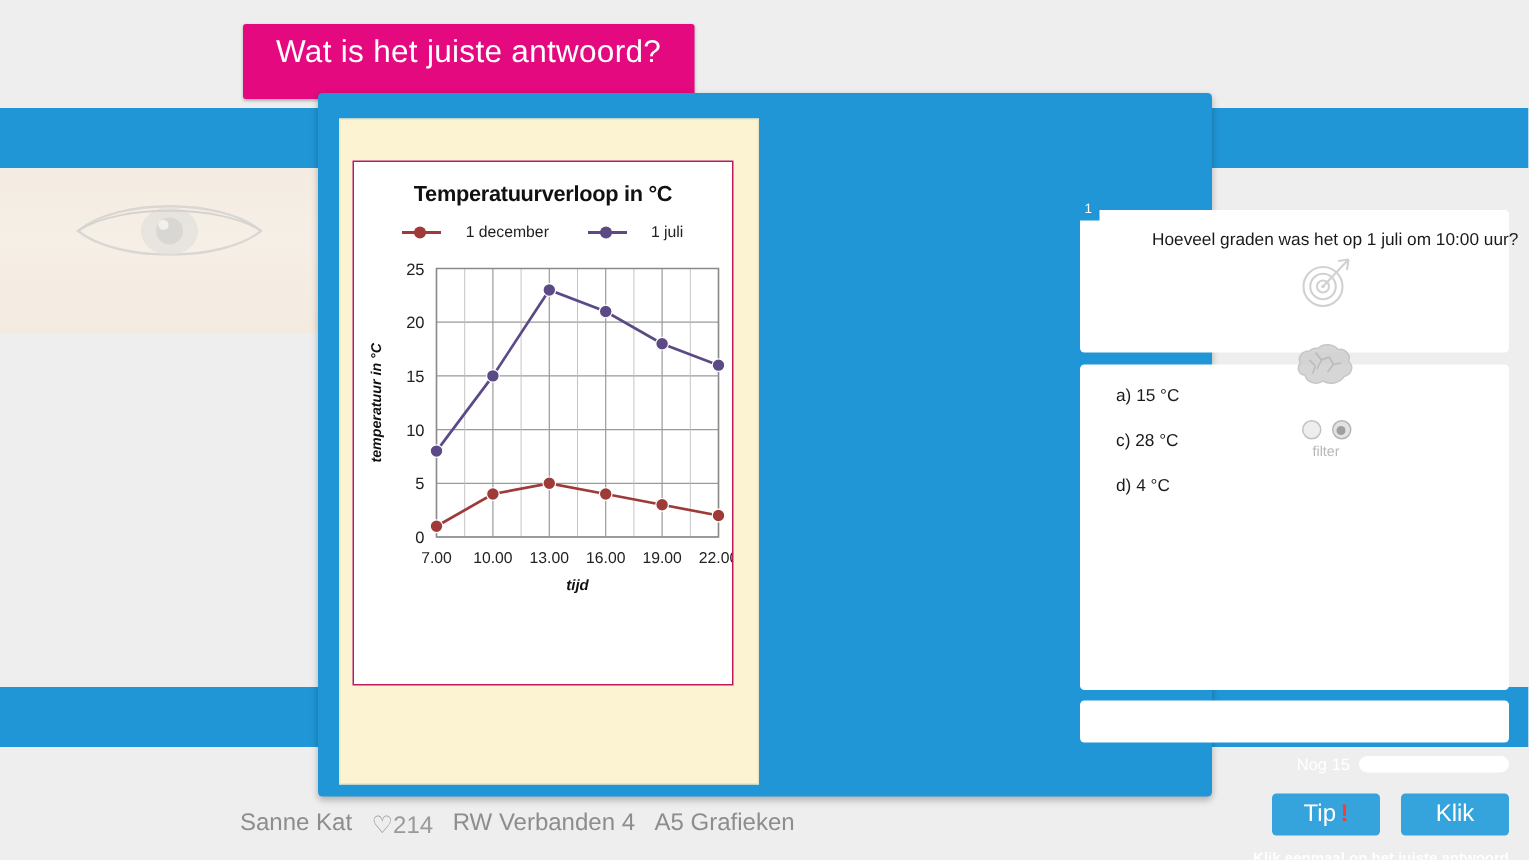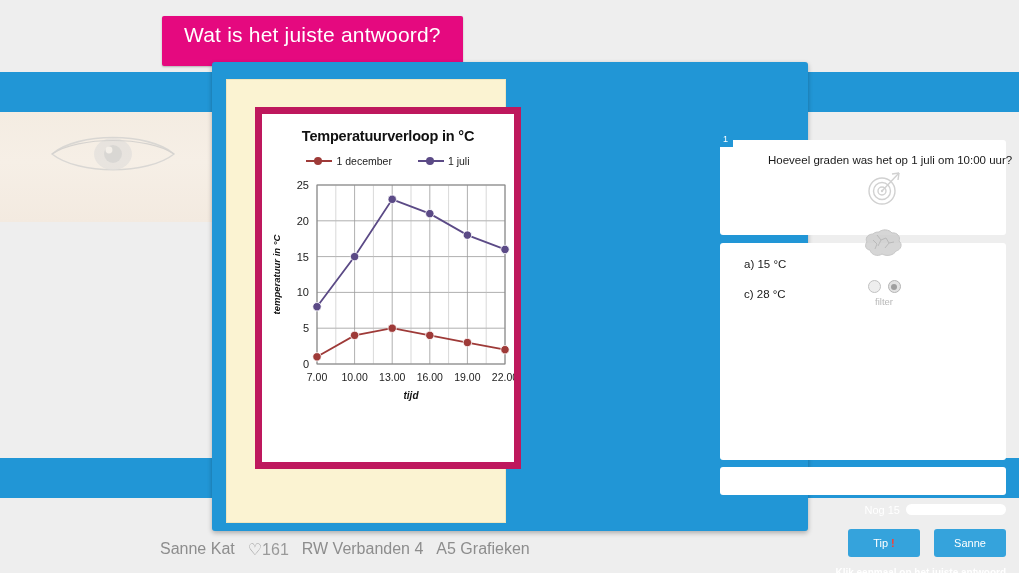--- a/index.html
+++ b/index.html
@@ -35,32 +35,32 @@
     position:absolute;left:212px;top:62px;width:596px;height:469px;
     background:#2196d6;border-radius:3px;
     box-shadow:0 2px 5px rgba(0,0,0,.28);
   }
   
   #chart-panel{
     position:absolute;left:14px;top:17px;width:278px;height:442px;
     background:#fbf3d2;border:1px solid #f0e6bd;
   }
   #chart-card{
-    position:absolute;left:28px;top:27px;width:252px;height:348px;
-    background:#ffffff;border:7px solid #be185d;
+    position:absolute;left:8px;top:27px;width:252px;height:348px;
+    background:#ffffff;border:1px solid #be185d;
   }
   #chart-title{
     text-align:center;font-size:14.5px;font-weight:bold;color:#111;
     margin-top:14px;letter-spacing:-.2px;
   }
   #chart-legend{
     display:flex;justify-content:center;gap:26px;margin-top:11px;
     font-size:10.5px;color:#222;
   }
-  .legend-item{display:flex;align-items:center;gap:4px;}
+  .legend-item{display:flex;align-items:center;gap:16px;}
   .legend-swatch{position:relative;width:26px;height:10px;}
   .legend-swatch i{
     position:absolute;left:0;top:4px;width:26px;height:2px;display:block;
   }
   .legend-swatch b{
     position:absolute;left:8px;top:1px;width:8px;height:8px;border-radius:50%;
     display:block;
   }
   .plot-wrap{position:relative;width:252px;height:262px;}
   #chart-svg{position:absolute;left:0;top:0;}
@@ -96,21 +96,21 @@
   #progress-track{
     width:100px;height:11px;background:#ffffff;border-radius:6px;
   }
   #progress-fill{height:100%;background:#ffffff;border-radius:6px;}
   #buttons-row{
     position:absolute;left:508px;top:467px;width:286px;height:30px;
     display:flex;justify-content:flex-end;gap:14px;
   }
   .dlg-btn{
     width:72px;height:28px;background:#35a3dc;border:none;border-radius:3px;
-    color:#ffffff;font-size:11px;font-family:"Liberation Sans", sans-serif;
+    color:#ffffff;font-size:16px;font-family:"Liberation Sans", sans-serif;
     cursor:pointer;display:flex;align-items:center;justify-content:center;gap:3px;
   }
   .dlg-btn .bang{color:#ff3b30;font-weight:bold;}
   #hint-text{
     position:absolute;left:508px;top:505px;width:286px;
     text-align:right;font-size:10px;color:#ffffff;font-weight:bold;
   }
   
   #icon-rail{
     position:absolute;left:860px;top:168px;width:48px;
@@ -233,39 +233,40 @@
 
   <div id="question-box">
     <div id="question-badge">1</div>
     <div id="question-text">Hoeveel graden was het op 1 juli om 10:00 uur?</div>
   </div>
 
   <div id="answers-box">
     <ul id="answers-list">
         <li>a)  15 °C</li>
         <li>c)  28 °C</li>
+        <li>d)  4 °C</li>
       </ul>
   </div>
 
   <div id="answer-input"></div>
 
   <div id="progress-row">
     <span id="progress-label">Nog 15</span>
     <div id="progress-track">
       <div id="progress-fill" style="width: 0%;"></div>
     </div>
   </div>
 
   <div id="buttons-row">
     <button class="dlg-btn">
       <span>Tip</span>
       <span class="bang">!</span>
     </button>
     <button class="dlg-btn">
-      <span>Sanne</span>
+      <span>Klik</span>
     </button>
   </div>
 
   <div id="hint-text">Klik eenmaal op het juiste antwoord</div>
 </div>
 
 <div id="icon-rail">
   <svg class="rail-icon" width="40" height="40" viewBox="0 0 40 40">
     <circle cx="18" cy="23" r="13" fill="none" stroke="#c9c9c9" stroke-width="1.4"></circle>
     <circle cx="18" cy="23" r="8.5" fill="none" stroke="#c9c9c9" stroke-width="1.4"></circle>
@@ -285,16 +286,16 @@
     <div class="radio-row">
       <span class="radio"></span>
       <span class="radio on"></span>
     </div>
     <div id="filter-label">filter</div>
   </div>
 </div>
 
 <div id="footer">
   <span>Sanne Kat</span>
-  <span class="heart">♡161</span>
+  <span class="heart">♡214</span>
   <span>RW Verbanden 4</span>
   <span>A5 Grafieken</span>
 </div>
 
 </body></html>

